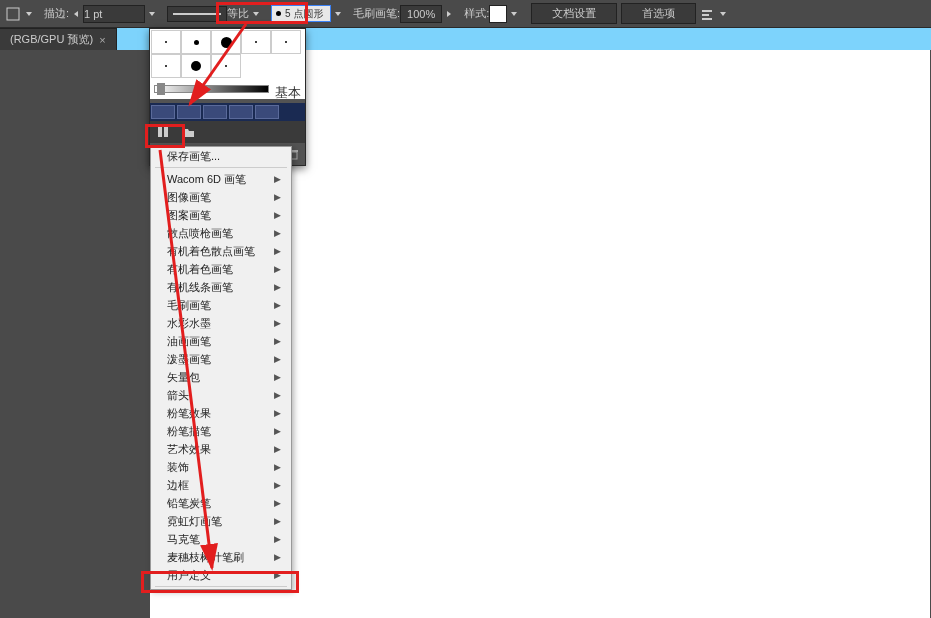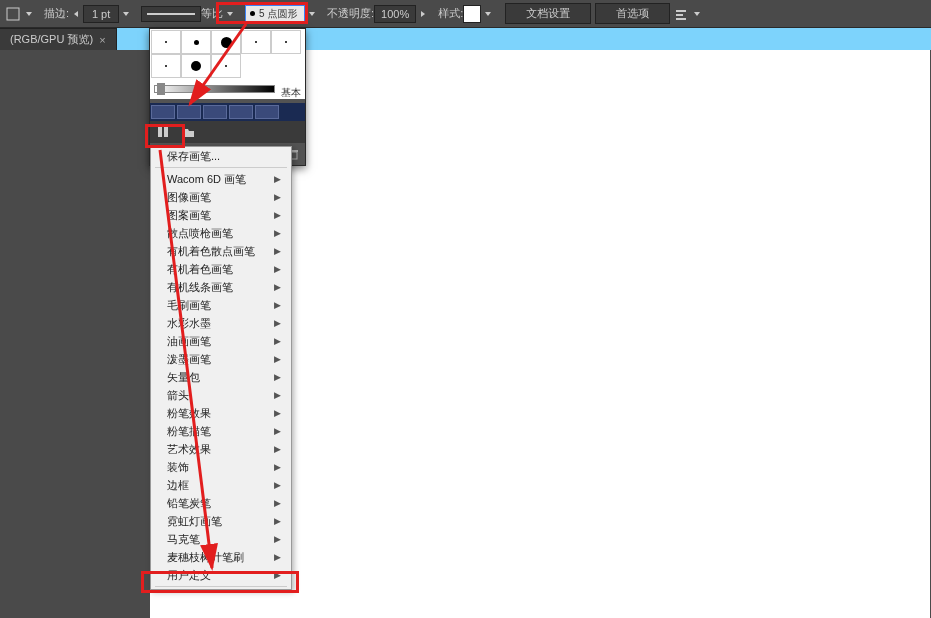--- a/index.html
+++ b/index.html
@@ -19,23 +19,23 @@
   display: flex;
   align-items: center;
   padding: 0 4px;
   border-bottom: 1px solid #2a2a2a;
 }
 .tb-group { display: flex; align-items: center; margin-right: 8px; }
 .tb-label { color: #ccc; font-size: 11px; margin: 0 0; }
 .dropdown-arrow { width: 14px; height: 14px; display: inline-flex; align-items: center; justify-content: center; cursor: pointer; }
 .dropdown-arrow svg { fill: #ccc; }
 .stroke-input {
-  width: 36px; height: 18px;
+  width: 62px; height: 18px;
   background: #3a3a3a; border: 1px solid #222;
-  color: #ccc; font-size: 11px; text-align: center;
+  color: #ccc; font-size: 11px; 
 }
 .stroke-preview {
   width: 60px; height: 16px;
   background: #3a3a3a; border: 1px solid #222;
   display: flex; align-items: center; justify-content: center;
 }
 .stroke-line { width: 48px; height: 2px; background: #ccc; }
 .brush-preview {
   width: 60px; height: 17px;
   background: #e8e8e8;
@@ -105,21 +105,21 @@
 }
 .slider-track {
   flex: 1; height: 8px;
   background: linear-gradient(to right, #fff, #000);
   border: 1px solid #888; position: relative;
 }
 .slider-thumb {
   position: absolute; top: -3px; left: 2px;
   width: 8px; height: 12px; background: #888;
 }
-.slider-label { font-size: 10px; color: #333; margin-left: 6px; margin-top: 8px; }
+.slider-label { font-size: 13px; color: #333; margin-left: 6px; margin-top: 8px; }
 .panel-divider { height: 4px; background: #535353; }
 .panel-tabs {
   display: flex; align-items: center;
   background: #3a3a3a; height: 22px;
 }
 .ptab { width: 26px; height: 20px; display: flex; align-items: center; justify-content: center; cursor: pointer; }
 .panel-thumb-row {
   height: 18px;
   background: #1a2a52;
   display: flex; align-items: center; overflow: hidden;
@@ -202,21 +202,21 @@
       <div class="brush-dot"></div>
       <span style="color:#333;font-size:10px">5 点圆形</span>
     </div>
     <div class="dropdown-arrow">
         <svg width="8" height="8" viewBox="0 0 8 8">
           <path d="M1 2 L4 6 L7 2 Z"></path>
         </svg>
       </div>
   </div>
   <div class="tb-group">
-    <span class="tb-label">不透明度:</span>
+    <span class="tb-label">毛刷画笔:</span>
     <input class="opacity-input" value="100%" style="">
     <div class="dropdown-arrow">
         <svg width="8" height="8" viewBox="0 0 8 8">
           <path d="M2 1 L6 4 L2 7 Z"></path>
         </svg>
       </div>
   </div>
   <div class="tb-group">
     <span class="tb-label">样式:</span>
     <div class="style-swatch"></div>

